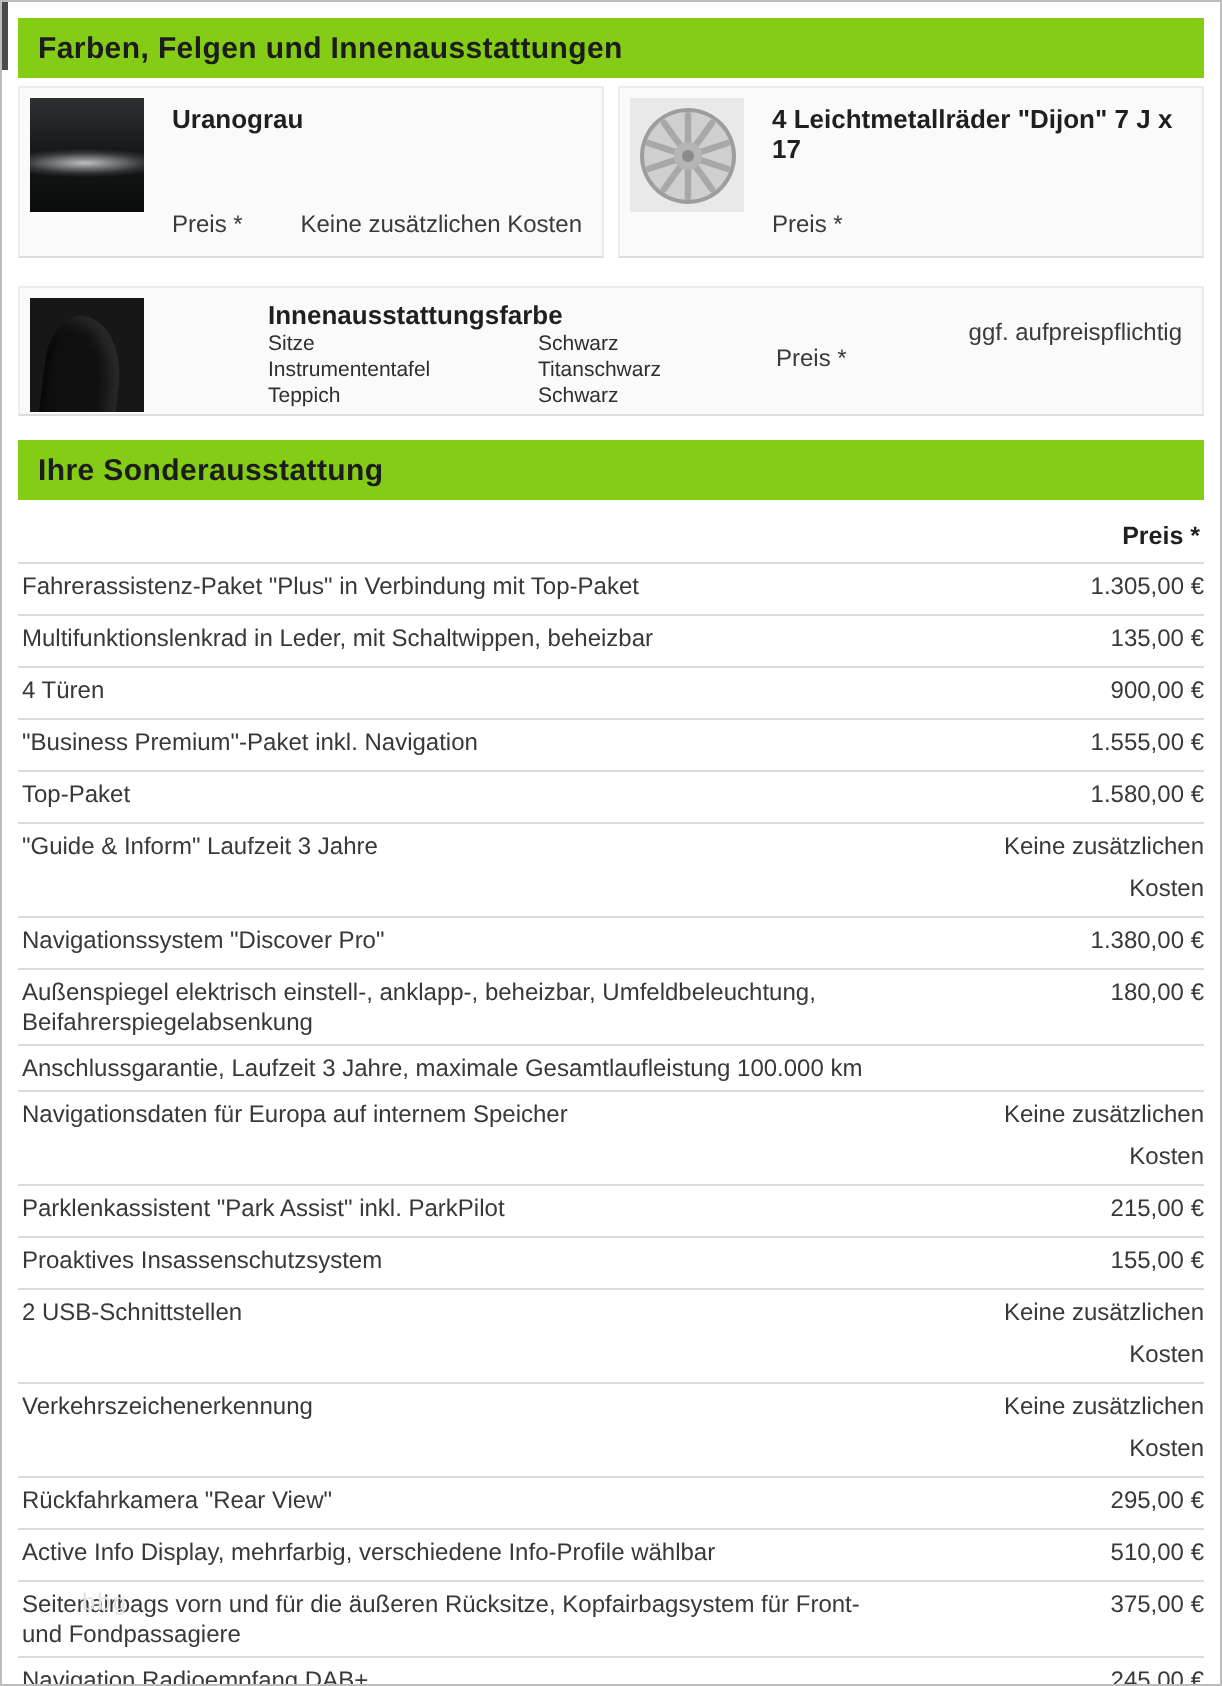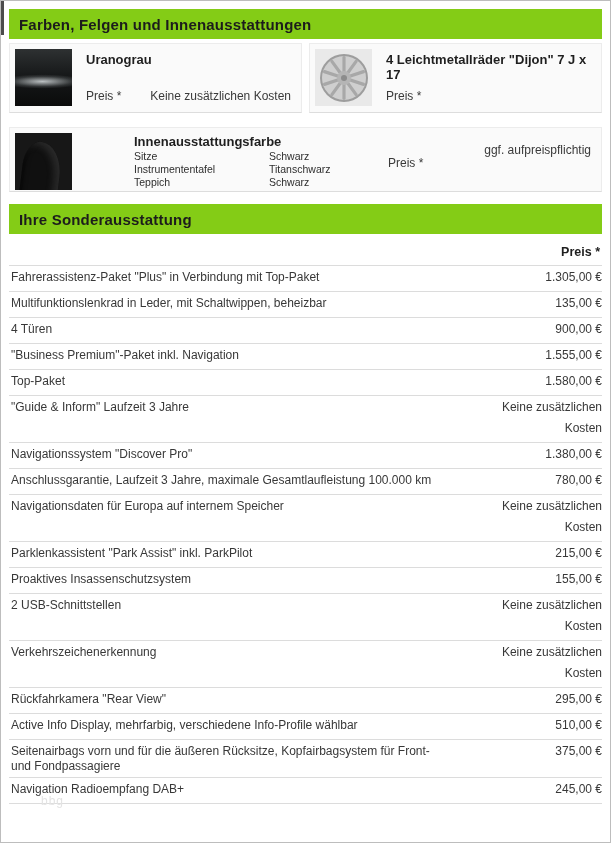--- a/index.html
+++ b/index.html
@@ -18,21 +18,21 @@
     padding:0 10px; margin-bottom:4px;
   }
   .section-header span {
     font-weight:bold; font-size:15px; color:#1c1c1c; letter-spacing:.2px;
   }
 
   
   .cards-row { display:flex; gap:7px; margin-bottom:14px; }
   .card {
     background:#fafafa; border:1px solid #ececec; border-bottom-color:#ddd;
-    flex:1; display:flex; padding:4px; height:70px; position:relative;
+    flex:1; display:flex; padding:4px; height:86px; position:relative;
   }
   .thumb { width:57px; height:57px; flex:0 0 57px; margin:1px 0 0 1px; position:relative; overflow:hidden; }
   .thumb.paint {
     background-color:#0c0d0d;
     background-image:
       radial-gradient(ellipse 95% 16% at 48% 57%, rgba(205,210,212,.9), rgba(120,126,128,.3) 55%, rgba(0,0,0,0) 78%),
       linear-gradient(180deg,#2e3132 0%,#17191a 45%,#0a0b0b 100%);
   }
   .thumb.wheel { background:#e9e9e9; display:flex; align-items:center; justify-content:center; }
   .thumb.seat { background:#171717; }
@@ -194,24 +194,27 @@
   <div class="opt-row">
     <div class="opt-name">"Guide &amp; Inform" Laufzeit 3 Jahre</div>
     <div class="opt-price">Keine zusätzlichen Kosten</div>
   </div>
 
   <div class="opt-row">
     <div class="opt-name">Navigationssystem "Discover Pro"</div>
     <div class="opt-price">1.380,00 €</div>
   </div>
 
+  <div class="opt-row">
+    <div class="opt-name">Außenspiegel elektrisch einstell-, anklapp-, beheizbar, Umfeldbeleuchtung, Beifahrerspiegelabsenkung</div>
+    <div class="opt-price">180,00 €</div>
+  </div>
 
   <div class="opt-row">
     <div class="opt-name">Anschlussgarantie, Laufzeit 3 Jahre, maximale Gesamtlaufleistung 100.000 km</div>
-    <div class="opt-price">780,00 €</div>
   </div>
 
   <div class="opt-row">
     <div class="opt-name">Navigationsdaten für Europa auf internem Speicher</div>
     <div class="opt-price">Keine zusätzlichen Kosten</div>
   </div>
 
   <div class="opt-row">
     <div class="opt-name">Parklenkassistent "Park Assist" inkl. ParkPilot</div>
     <div class="opt-price">215,00 €</div>

